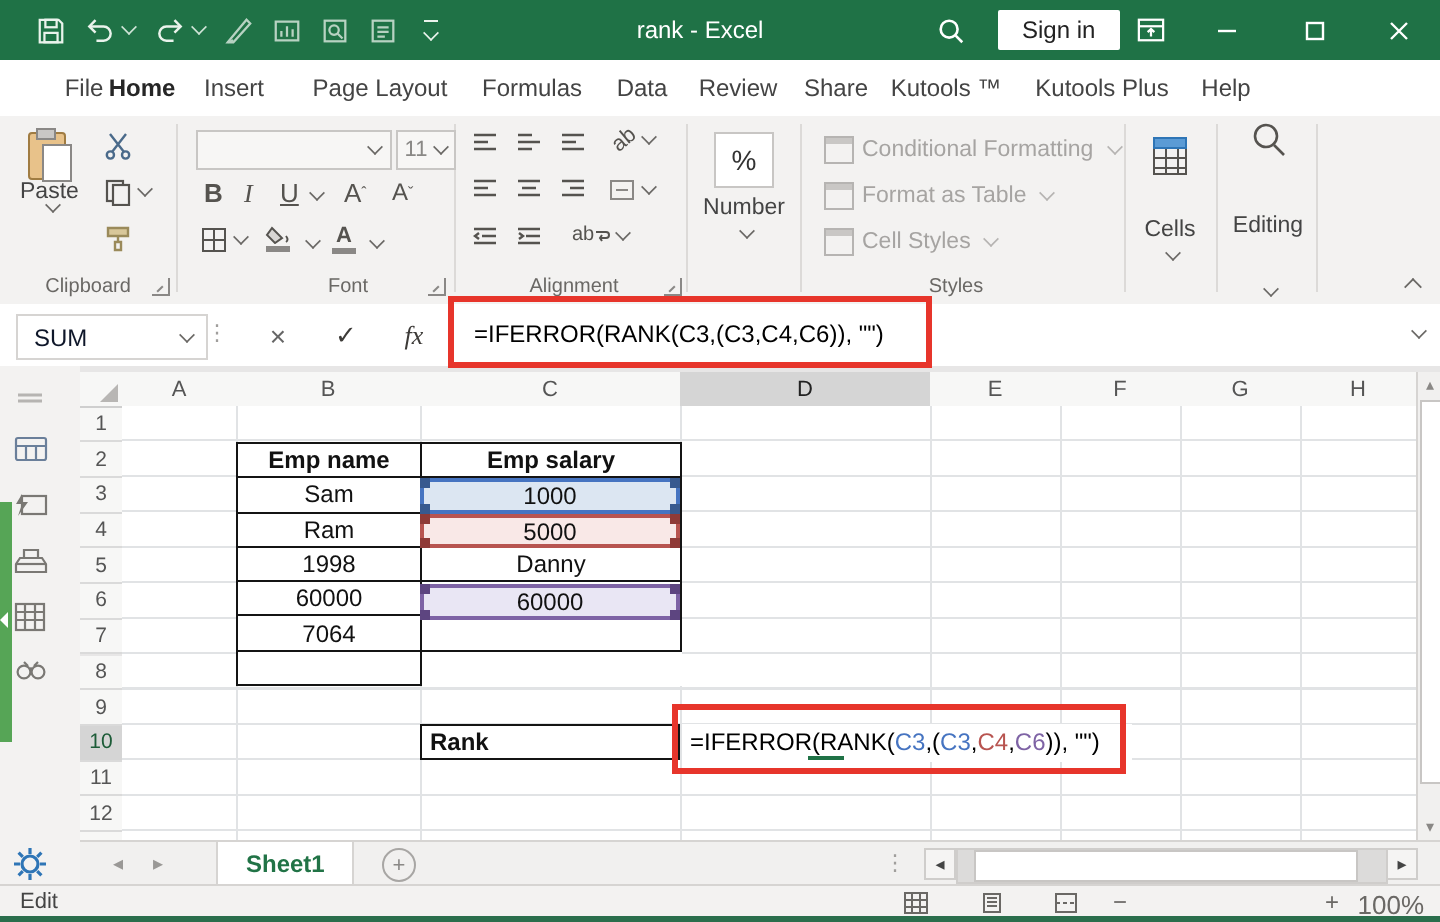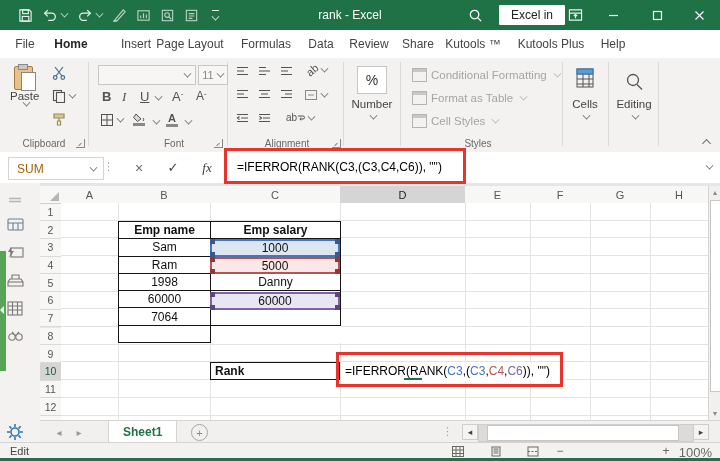--- a/index.html
+++ b/index.html
@@ -32,21 +32,21 @@
          font-size:11px;color:#8a8886;}
   .chev{display:inline-block;width:6px;height:6px;border-right:1px solid #6a6865;border-bottom:1px solid #6a6865;
         transform:rotate(45deg) scale(.8);margin-left:3px;margin-top:-3px;}
   .chev.up{transform:rotate(225deg) scale(.9);margin-top:4px;}
   .gray-item{display:flex;align-items:center;gap:4px;color:#a6a4a2;font-size:11.5px;white-space:nowrap;}
   .gbox{width:13px;height:12px;border:1px solid #b6b4b2;background:linear-gradient(#c9c7c5 0 3px,transparent 3px);}
   .bigbtn{position:absolute;display:flex;flex-direction:column;align-items:center;color:#444;font-size:11.5px;}
   
   .fbar{left:0;top:152px;width:720px;height:31px;background:#fff;border-bottom:1px solid #d6d4d2;display:flex;align-items:center;}
   .namebox{position:absolute;left:8px;top:5px;width:86px;height:21px;border:1px solid #d6d4d2;display:flex;align-items:center;
-           font-size:12px;color:#a16207;padding-left:8px;}
+           font-size:12px;color:#0f172a;padding-left:8px;}
   .fbtn{position:absolute;top:5px;width:22px;height:21px;display:flex;align-items:center;justify-content:center;color:#666;font-size:13px;}
   .ftext{position:absolute;left:237px;top:8px;font-size:12px;color:#000;white-space:pre;}
   
   .workspace{left:0;top:183px;width:720px;height:237px;background:#e7e6e6;}
   .sidebar{left:0;top:183px;width:40px;height:259px;background:#f3f2f1;}
   .sideicon{position:absolute;left:7px;color:#7a7874;}
   .greenbar{position:absolute;left:0;top:68px;width:6px;height:120px;background:#56a556;}
   .greenbar:after{content:"";position:absolute;left:0px;top:55px;border:4px solid transparent;border-right-color:#fff;border-left-width:0;}
   .colhead{position:absolute;top:186px;height:17px;background:#f7f7f6;border-right:1px solid #cfcfcf;border-bottom:1px solid #cfcfcf;
            display:flex;align-items:center;justify-content:center;font-size:11px;color:#555;}
@@ -153,21 +153,21 @@
         <span class="chev" style="border-color:#eaf3ec;margin:0;"></span>
       </span>
     </div>
     <span class="abs tb-title" style="left:350px;top:8px;transform:translateX(-50%);">rank - Excel</span>
     <span class="abs winbtn" style="left:460px;top:0;">
       <svg width="15" height="15" viewBox="0 0 16 16" fill="none" stroke="#fff" stroke-width="1.4">
           <circle cx="7" cy="7" r="4.5"></circle>
           <path d="M10.5 10.5 L14 14"></path>
         </svg>
     </span>
-    <span class="abs signin" style="left:499px;top:5px;">Excel in</span>
+    <span class="abs signin" style="left:499px;top:5px;">Sign in</span>
     <span class="abs winbtn" style="left:560px;top:0;">
       <svg width="15" height="14" viewBox="0 0 16 15" fill="none" stroke="#fff" stroke-width="1.2">
           <rect x="1.5" y="2" width="13" height="11"></rect>
           <path d="M1.5 5.5 h13"></path>
           <path d="M8 11 V7 M6.2 8.6 L8 7 l1.8 1.6"></path>
         </svg>
     </span>
     <span class="abs winbtn" style="left:598px;top:0;">
       <svg width="11" height="11" viewBox="0 0 11 11" stroke="#fff" stroke-width="1.2">
           <path d="M1 5.5 h9"></path>
@@ -179,23 +179,23 @@
         </svg>
     </span>
     <span class="abs winbtn" style="left:684px;top:0;">
       <svg width="11" height="11" viewBox="0 0 11 11" stroke="#fff" stroke-width="1.2">
           <path d="M1.5 1.5 L9.5 9.5 M9.5 1.5 L1.5 9.5"></path>
         </svg>
     </span>
   </div>
 
   <div class="abs tabrow">
-    <span class="rtab" style="left:25px;">File</span>
+    <span class="rtab" style="left:42px;">File</span>
     <span class="rtab active" style="left:71px;">Home</span>
-    <span class="rtab" style="left:136px;">Insert</span>
+    <span class="rtab" style="left:117px;">Insert</span>
     <span class="rtab" style="left:190px;">Page Layout</span>
     <span class="rtab" style="left:266px;">Formulas</span>
     <span class="rtab" style="left:321px;">Data</span>
     <span class="rtab" style="left:369px;">Review</span>
     <span class="rtab" style="left:418px;">Share</span>
     <span class="rtab" style="left:473px;">Kutools ™</span>
     <span class="rtab" style="left:551px;">Kutools Plus</span>
     <span class="rtab" style="left:613px;">Help</span>
   </div>
 
@@ -372,25 +372,25 @@
     <span class="glabel" style="left:478px;">Styles</span>
 
     <div class="bigbtn" style="left:566px;top:8px;width:38px;">
       <span>
         <svg width="22" height="24" viewBox="0 0 22 24" fill="none" stroke="#55534f" stroke-width="1">
             <rect x="3" y="3" width="16" height="18"></rect>
             <path d="M3 8 h16 M3 13 h16 M3 18 h16 M9 3 v18 M15 3 v18"></path>
             <rect x="3" y="3" width="16" height="5" fill="#5b9bd5" stroke="#2e75b6"></rect>
           </svg>
       </span>
-      <span style="margin-top:6px;">Cells</span>
+      <span style="margin-top:16px;">Cells</span>
       <span class="chev" style="margin-top:2px;"></span>
     </div>
 
-    <div class="bigbtn" style="left:612px;top:12px;width:44px;">
+    <div class="bigbtn" style="left:612px;top:0;width:44px;gap:20px;">
       <span>
         <svg width="22" height="24" viewBox="0 0 22 24" fill="none" stroke="#55534f" stroke-width="1.3">
             <circle cx="10" cy="10" r="5.5"></circle>
             <path d="M14 14.5 L19 19.5"></path>
           </svg>
       </span>
       <span style="margin-top:2px;">Editing</span>
       <span class="chev" style="margin-top:2px;"></span>
     </div>
 

